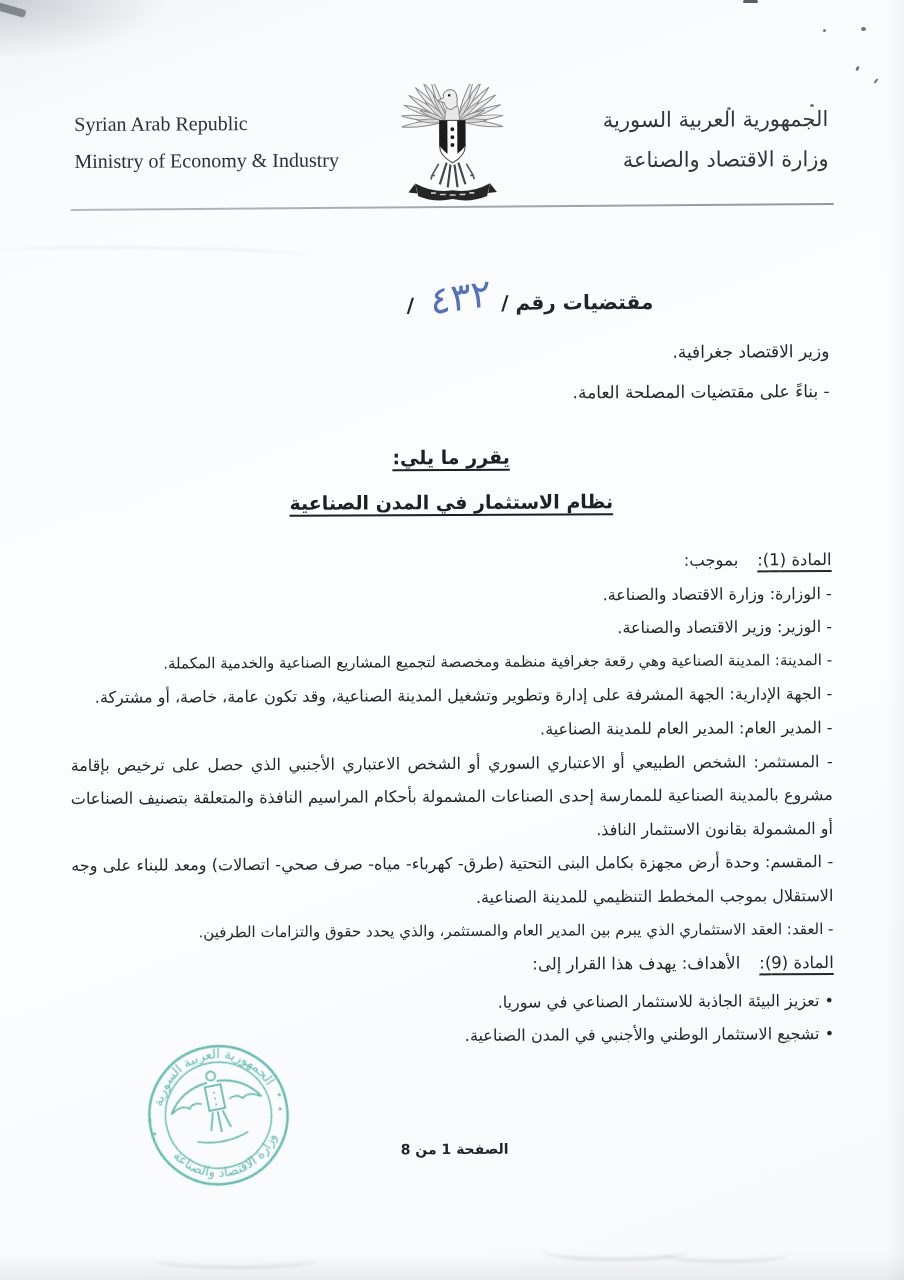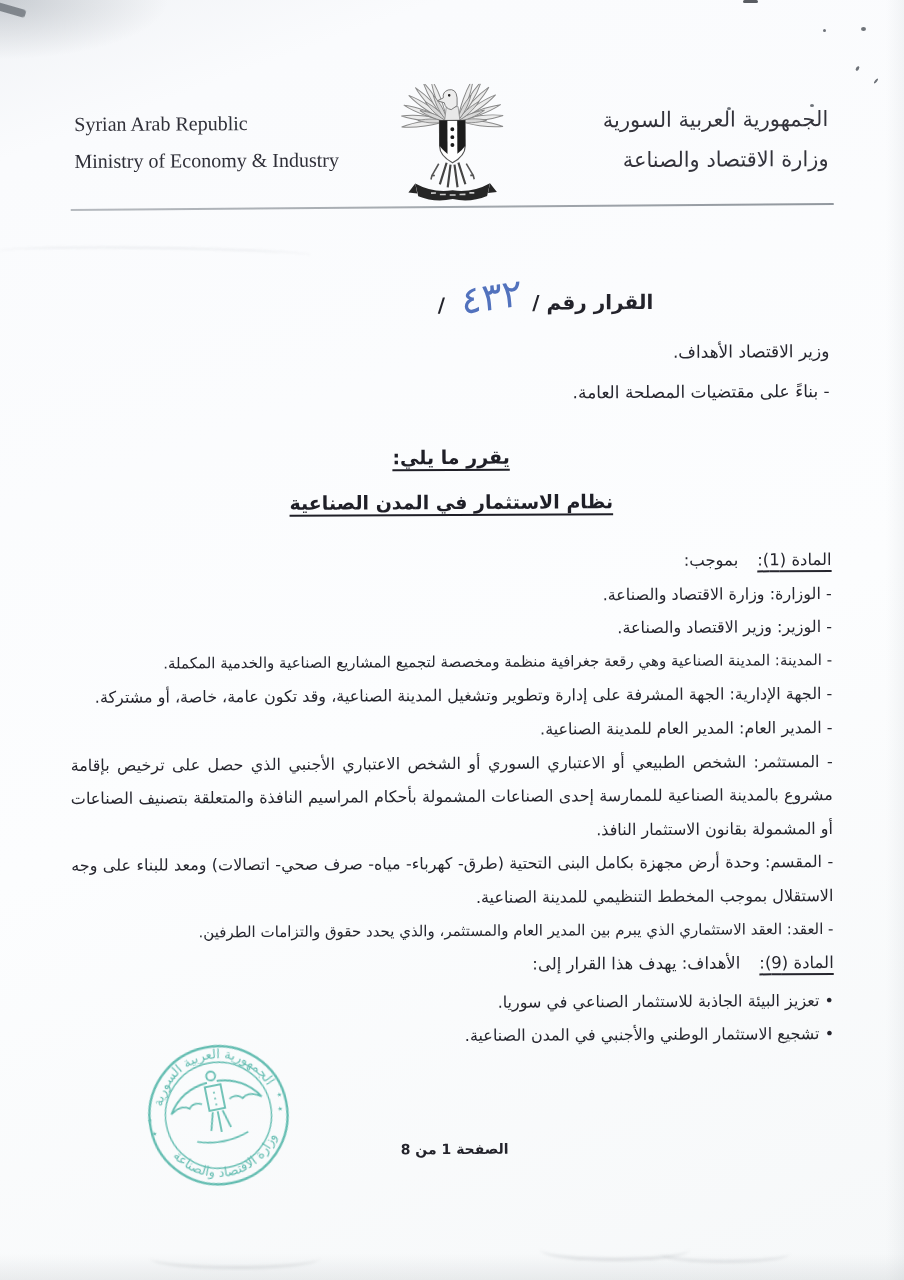--- a/index.html
+++ b/index.html
@@ -141,26 +141,26 @@
     </svg>
 
     <div class="lh-ar">
       <div>الجمهورية العربية السورية</div>
       <div>وزارة الاقتصاد والصناعة</div>
     </div>
 
     <div class="rule"></div>
 
     <div class="decree">
-      <span class="decree-prefix">القرار رقم /</span>
+      <span class="decree-prefix">مقتضيات رقم /</span>
       <span class="decree-value">٤٣٢</span>
       <span class="decree-suffix">/</span>
     </div>
 
-    <div class="pre1">وزير الاقتصاد الأهداف.</div>
+    <div class="pre1">وزير الاقتصاد جغرافية.</div>
     <div class="pre2">- بناءً على مقتضيات المصلحة العامة.</div>
 
     <div class="h1">
       <span class="u">يقرر ما يلي:</span>
     </div>
     <div class="h2">
       <span class="u">نظام الاستثمار في المدن الصناعية</span>
     </div>
 
     <div class="body-text">

